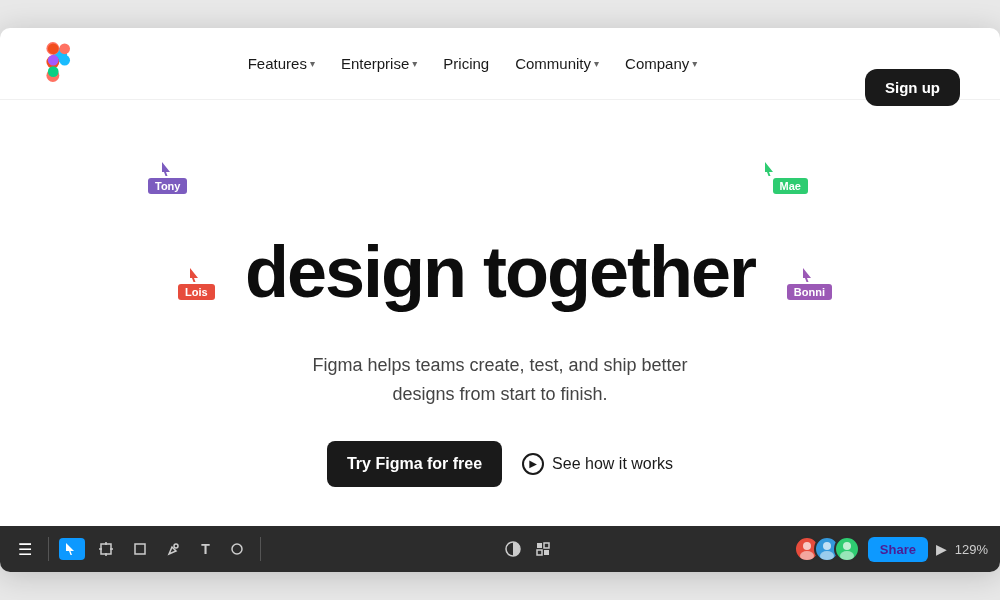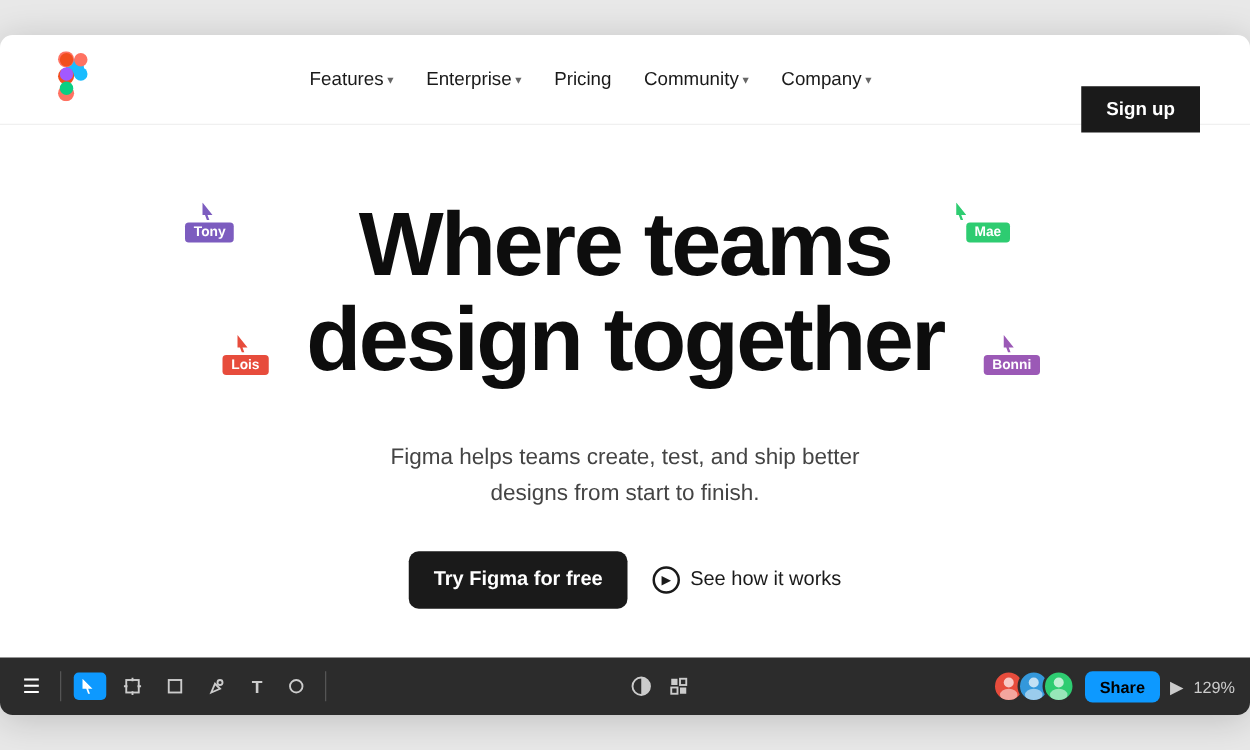--- a/index.html
+++ b/index.html
@@ -79,21 +79,21 @@
       cursor: pointer;
       border-radius: 6px;
     }
 
     .btn-signup {
       padding: 10px 20px;
       font-size: 15px;
       color: #fff;
       background: #1a1a1a;
       border: none;
-      border-radius: 0;
+      border-radius: 12px;
       cursor: pointer;
       font-weight: 600;
       margin-top: 47px;
     }
 
     
     .hero {
       flex: 1;
       display: flex;
       flex-direction: column;
@@ -288,21 +288,21 @@
       align-items: center;
       justify-content: center;
       font-size: 11px;
       font-weight: 700;
     }
 
     .t-avatar:first-child { margin-left: 0; }
 
     .share-btn {
       background: #0d99ff;
-      color: #000000;
+      color: #4c1d95;
       font-size: 13px;
       font-weight: 600;
       padding: 5px 12px;
       border-radius: 6px;
       cursor: pointer;
       border: none;
     }
 
     .play-btn-toolbar {
       color: #ccc;
@@ -393,21 +393,21 @@
     </div>
 
     <div class="cursor-label cursor-bonni">
       <svg class="cursor-svg" viewBox="0 0 12 14" fill="none">
         <path d="M0 0L8 10L4 10L5.5 14L3.5 14L2 10L0 10Z" fill="#9b59b6"></path>
       </svg>
       <span class="cursor-tag" style="background:#9b59b6;">Bonni</span>
     </div>
 
     <h1 class="hero-title">
-      <span>Where teams</span><br>
+      <br>
       <span>design together</span>
     </h1>
 
     <p class="hero-subtitle">Figma helps teams create, test, and ship better designs from start to finish.</p>
 
     <div class="hero-actions">
       <button class="btn-primary">Try Figma for free</button>
       <button class="btn-secondary">
         <span class="play-icon">▶</span>
         <span>See how it works</span>

